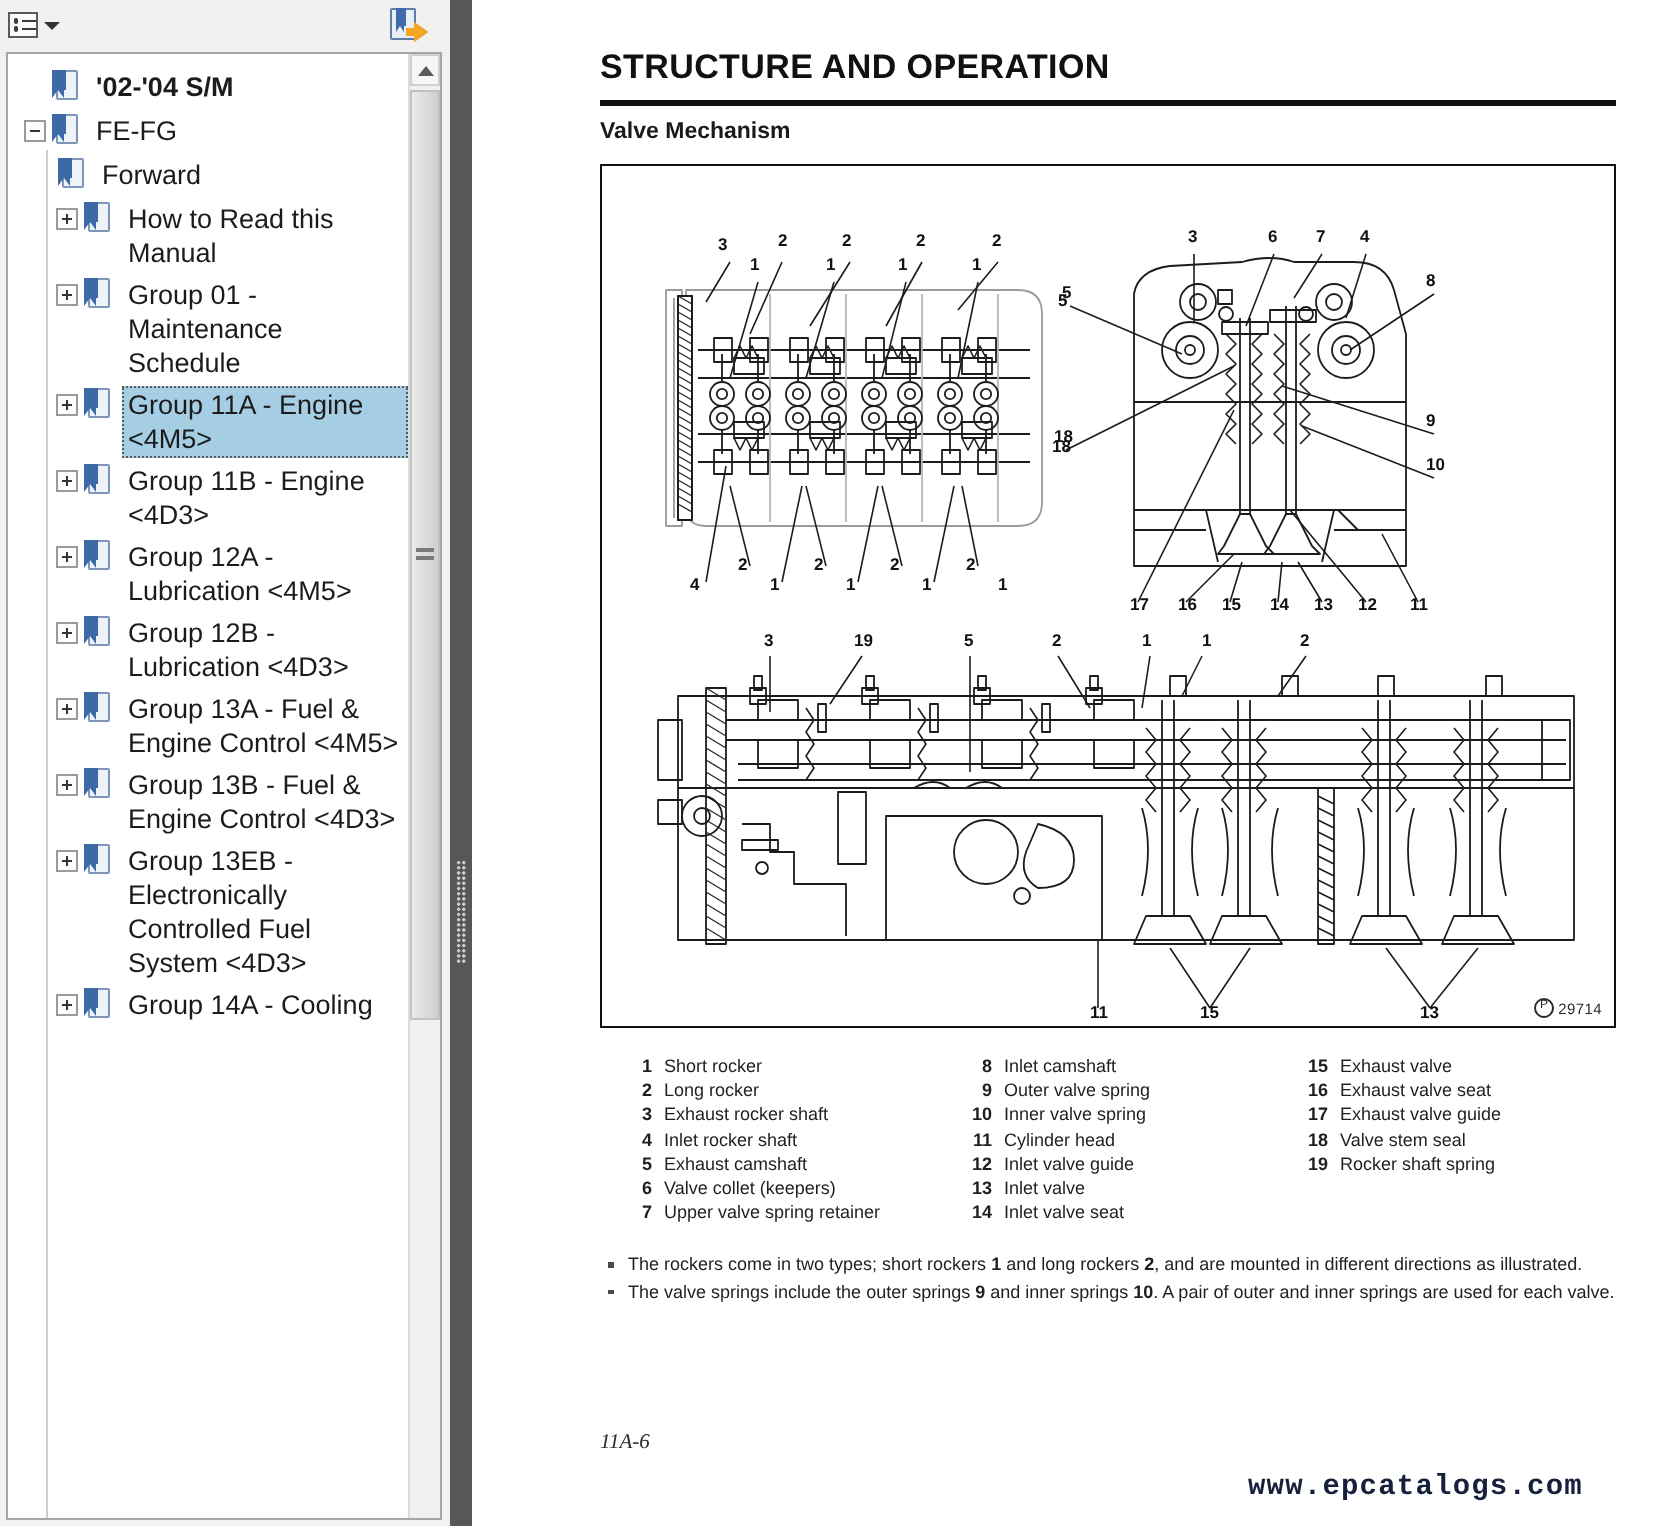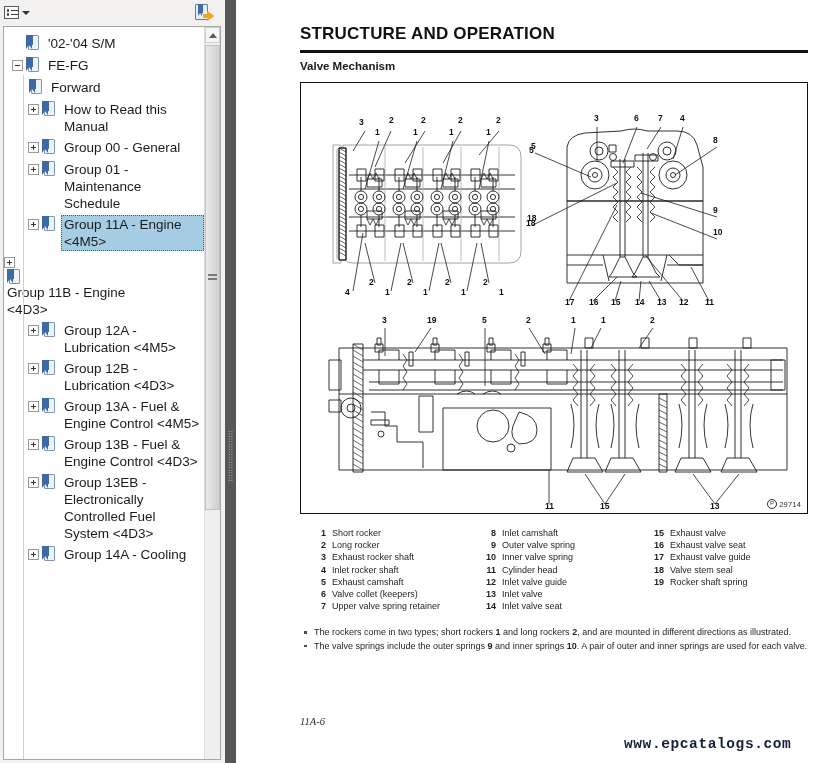--- a/index.html
+++ b/index.html
@@ -255,21 +255,21 @@
             <span class="rib"></span>
           <span class="arwtail"></span>
             <span class="arw"></span>
         </span>
       </div>
     </div>
 
     <div class="tree-frame">
       <div class="tree-scroll">
         <div class="tree" id="tree">
-            <div class="node" style="padding-left: 8px;">
+            <div class="node" style="padding-left: 8px; font-weight: bold;">
               <span class="expander"></span>
               <span class="bmicon">
                 <span class="page"></span>
                 <span class="ribbon"></span>
               </span>
               <span class="label">'02-'04 S/M</span>
             </div>
             <div class="node has-exp" style="padding-left: 8px;">
               <span class="expander"></span>
               <span class="bmicon">
@@ -293,39 +293,31 @@
                 <span class="ribbon"></span>
               </span>
               <span class="label">How to Read this Manual</span>
             </div>
             <div class="node has-exp plus" style="padding-left: 24px;">
               <span class="expander"></span>
               <span class="bmicon">
                 <span class="page"></span>
                 <span class="ribbon"></span>
               </span>
-              <span class="label">Group 00 - General</span>
+              <span class="label">Group 01 - Maintenance Schedule</span>
+            </div>
+            <div class="node has-exp plus selected" style="padding-left: 24px;">
+              <span class="expander"></span>
+              <span class="bmicon">
+                <span class="page"></span>
+                <span class="ribbon"></span>
+              </span>
+              <span class="label">Group 11A - Engine &lt;4M5&gt;</span>
             </div>
             <div class="node has-exp plus" style="padding-left: 24px;">
-              <span class="expander"></span>
-              <span class="bmicon">
-                <span class="page"></span>
-                <span class="ribbon"></span>
-              </span>
-              <span class="label">Group 01 - Maintenance Schedule</span>
-            </div>
-            <div class="node has-exp plus selected" style="padding-left: 24px;">
-              <span class="expander"></span>
-              <span class="bmicon">
-                <span class="page"></span>
-                <span class="ribbon"></span>
-              </span>
-              <span class="label">Group 11A - Engine &lt;4M5&gt;</span>
-            </div>
-            <div class="node has-exp plus" style=" flex-direction: column;">
               <span class="expander"></span>
               <span class="bmicon">
                 <span class="page"></span>
                 <span class="ribbon"></span>
               </span>
               <span class="label">Group 11B - Engine &lt;4D3&gt;</span>
             </div>
             <div class="node has-exp plus" style="padding-left: 24px;">
               <span class="expander"></span>
               <span class="bmicon">

